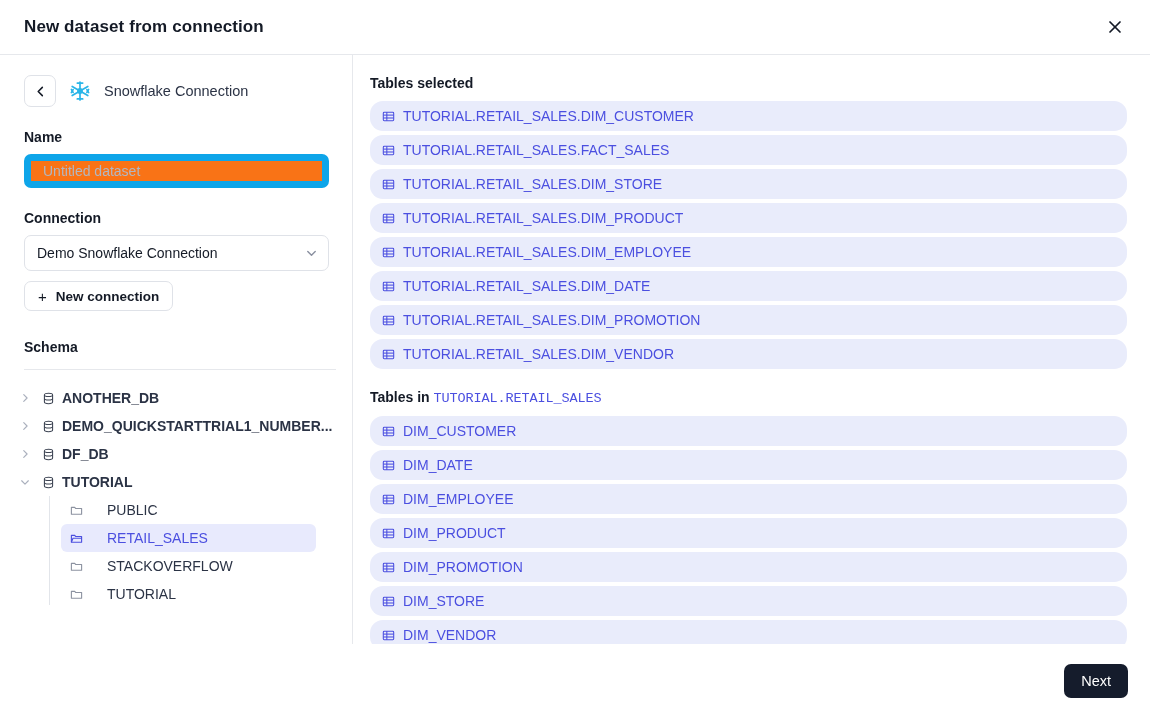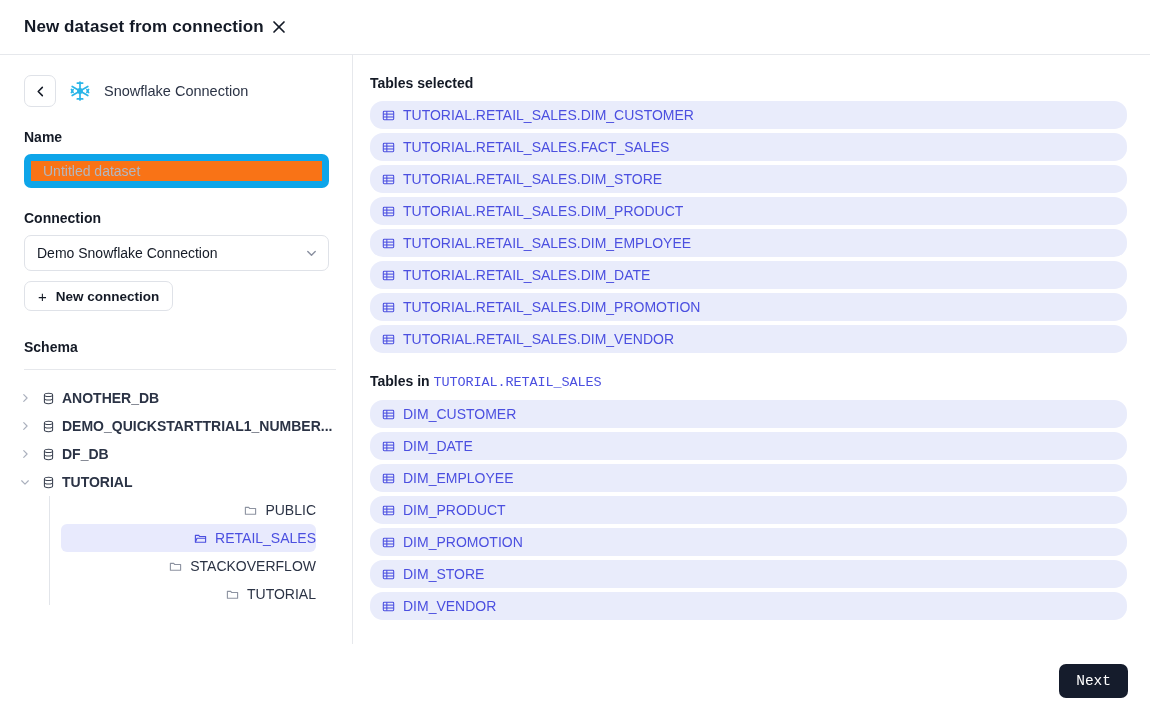--- a/index.html
+++ b/index.html
@@ -8,21 +8,21 @@
     background: #ffffff;
     font-family: "Liberation Sans", sans-serif;
     color: #1b2130;
     overflow: hidden;
   }
   .modal { width: 1150px; height: 717px; display: flex; flex-direction: column; background:#fff; }
 
   
   .header {
     height: 55px; min-height: 55px;
-    display: flex; align-items: center; justify-content: flex-start;
+    display: flex; align-items: center; justify-content: space-between;
     padding: 0 20px 0 24px;
     border-bottom: 1px solid #e6e8ec;
   }
   .header-title { font-size: 17px; font-weight: bold; color: #141a26; letter-spacing: .1px; }
   .close-btn {
     width: 30px; height: 30px; display:flex; align-items:center; justify-content:center;
     background: none; border: none; cursor: pointer; border-radius: 5px; color:#141a26;
   }
   .close-btn svg { display:block; }
 
@@ -82,50 +82,50 @@
     border-radius: 6px;
     font-weight: bold;
   }
   .tree-row .chev { position: absolute; margin-left: -22px; color:#aab0bd; display:flex; }
   .tree-row .db-icon { color: #3d4453; display: flex; }
   .tree-children { position: relative; margin-left: 49px; padding-left: 0; }
   .tree-children:before {
     content: ""; position: absolute; left: 0; top: 0; bottom: 3px; width: 1px; background: #e2e5ea;
   }
   .child-row {
-    display: flex; align-items: center; gap: 8px; height: 28px; margin: 0 20px 0 12px;
-    padding-left: 9px; font-size: 14px; color: #2b3345; cursor: pointer; border-radius: 6px; justify-content: flex-end;
+    display: flex; align-items: center; gap: 24px; height: 28px; margin: 0 20px 0 12px;
+    padding-left: 9px; font-size: 14px; color: #2b3345; cursor: pointer; border-radius: 6px;
   }
   .child-row.selected { background: #e8eafd; color: #4b4fe0; }
   .child-row.selected .folder-icon { color: #4b4fe0; }
   .folder-icon { color: #8d93a1; display: flex; }
 
   
   .right { flex: 1; min-width: 0; overflow: hidden; padding: 20px 23px 0 17px; position: relative; }
   .section-head { font-size: 14px; font-weight: bold; color: #141a26; margin-bottom: 10px; }
   .mono-path {
     font-family: "Liberation Mono", monospace; font-weight: normal;
     color: #4b4fe0; font-size: 13.5px; letter-spacing: -.1px;
   }
   .tbl-row {
     height: 28px; background: #e9ecfb; border-radius: 13px; margin-bottom: 4px;
-    display: flex; align-items: center; gap: 8px; padding: 4px 12px;
+    display: flex; align-items: center; gap: 8px; padding: 15px 12px;
     color: #4b4fe0; font-size: 14px; cursor: pointer;
   }
   .tbl-icon { display: flex; color: #4b4fe0; flex: 0 0 auto; }
   .section-gap { height: 16px; }
 
   
   .footer {
     height: 73px; min-height: 73px; display: flex; align-items: center; justify-content: flex-end;
     padding: 0 22px;
   }
   .next-btn {
     background: #151c2c; color: #fff; border: none; border-radius: 7px;
-    height: 34px; padding: 0 17px; font-size: 14.5px; font-family: Liberation Mono, monospace;
+    height: 34px; padding: 0 17px; font-size: 14.5px; font-family: Liberation Sans, sans-serif;
     cursor: pointer; font-weight: normal;
   }
 </style>
 </head>
 <body>
 
 <div class="modal">
 
   <div class="header">
     <div class="header-title">New dataset from connection</div>

